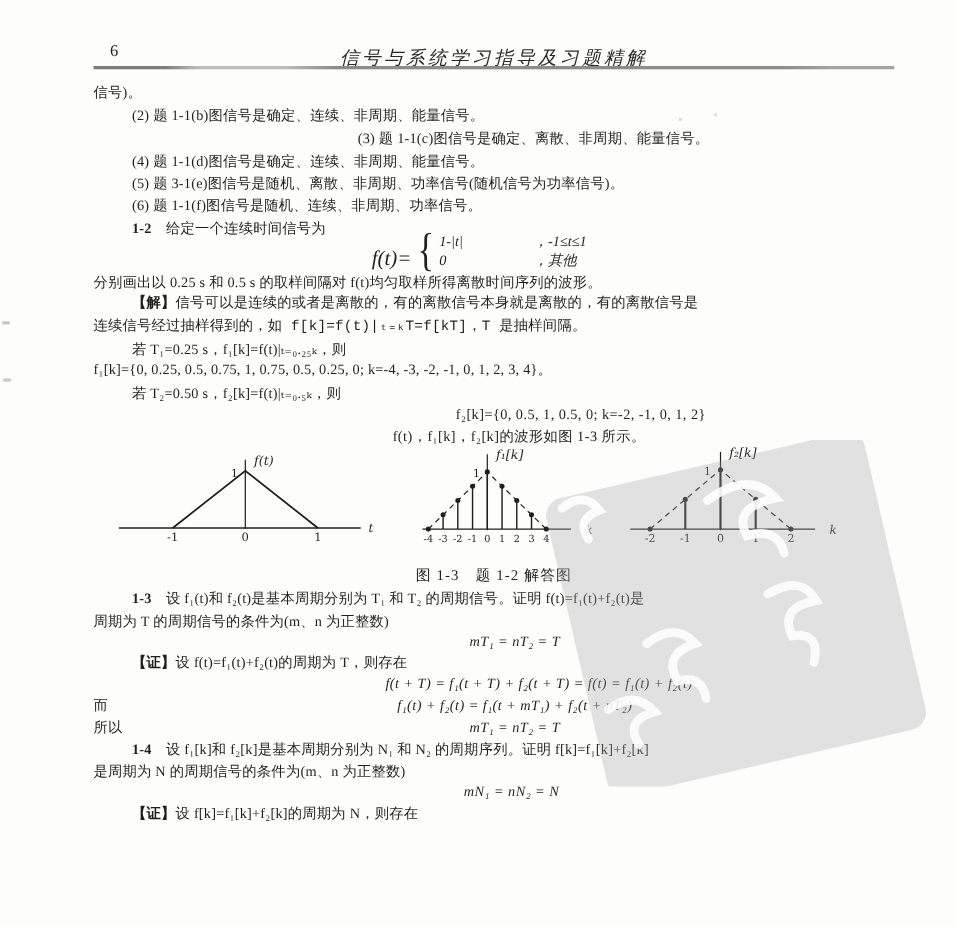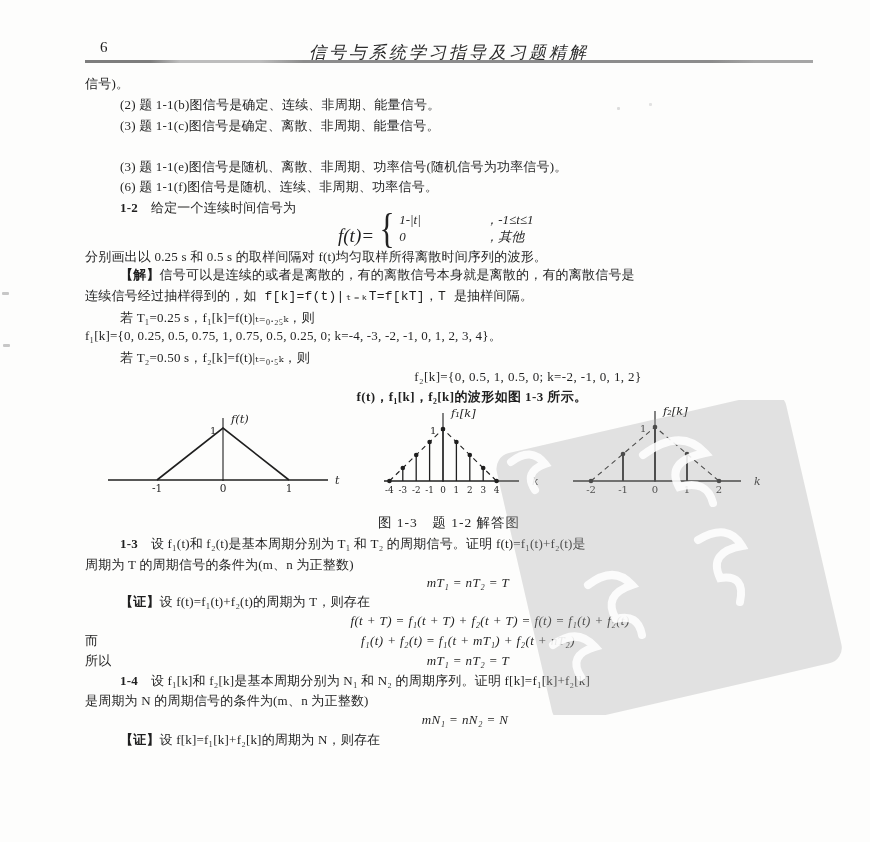--- a/index.html
+++ b/index.html
@@ -44,22 +44,23 @@
   <div class="htitle">信号与系统学习指导及习题精解</div>
   <div class="hrule"></div>
 
   <div class="mark" style="left:2px;top:292px;width:7px;height:3px;"></div>
   <div class="mark" style="left:3px;top:344px;width:7px;height:3px;"></div>
   <div class="mark" style="left:617px;top:107px;width:3px;height:3px;opacity:.6;"></div>
   <div class="mark" style="left:649px;top:103px;width:3px;height:3px;opacity:.5;"></div>
 
   <div class="ln" style="top:74px;">信号)。</div>
   <div class="ln ind" style="top:95px;">(2) 题 1-1(b)图信号是确定、连续、非周期、能量信号。</div>
-  <div class="ln ind" style="top:116px;">(3) 题 1-1(c)图信号是确定、离散、非周期、能量信号。</div>
-  <div class="ln ind" style="top:157px;">(3) 题 1-1(e)图信号是随机、离散、非周期、功率信号(随机信号为功率信号)。</div>
+  <div class="ln ind" style="top:116px;text-align:center;">(3) 题 1-1(c)图信号是确定、离散、非周期、能量信号。</div>
+  <div class="ln ind" style="top:137px;">(4) 题 1-1(d)图信号是确定、连续、非周期、能量信号。</div>
+  <div class="ln ind" style="top:157px;">(5) 题 3-1(e)图信号是随机、离散、非周期、功率信号(随机信号为功率信号)。</div>
   <div class="ln ind" style="top:177px;">(6) 题 1-1(f)图信号是随机、连续、非周期、功率信号。</div>
 
   <div class="ln ind" style="top:198px;">
     <span class="num">1-2</span><span>给定一个连续时间信号为</span>
   </div>
 
   <div class="cases">
     <span class="lhs">f(t)=</span>
     <span class="brace">{</span>
     <span class="crows">
@@ -79,21 +80,21 @@
     <span class="tag">【解】</span><span>信号可以是连续的或者是离散的，有的离散信号本身就是离散的，有的离散信号是</span>
   </div>
   <div class="ln" style="top:287px;font-family:Liberation Mono, monospace;">连续信号经过抽样得到的，如 f[k]=f(t)|ₜ₌ₖT=f[kT]，T 是抽样间隔。</div>
   <div class="ln ind" style="top:308px;">若 T₁=0.25 s，f₁[k]=f(t)|ₜ₌₀.₂₅ₖ，则</div>
   <div class="ln" style="top:326px;">f₁[k]={0, 0.25, 0.5, 0.75, 1, 0.75, 0.5, 0.25, 0; k=-4, -3, -2, -1, 0, 1, 2, 3, 4}。</div>
   <div class="ln ind" style="top:348px;">若 T₂=0.50 s，f₂[k]=f(t)|ₜ₌₀.₅ₖ，则</div>
   <div class="ln" style="top:367px;">
       <span class="eqc" style="transform:translateX(78px);font-style:normal;">f₂[k]={0, 0.5, 1, 0.5, 0; k=-2, -1, 0, 1, 2}</span>
     </div>
   <div class="ln" style="top:387px;">
-      <span class="eqc" style="transform:translateX(22px);font-style:normal;font-weight:bold;">f(t)，f₁[k]，f₂[k]的波形如图 1-3 所示。</span>
+      <span class="eqc" style="transform:translateX(22px);font-style:normal;">f(t)，f₁[k]，f₂[k]的波形如图 1-3 所示。</span>
     </div>
 
   <svg class="figsvg" style="left:98px;top:408px;" width="245" height="102">
       <line x1="10" y1="72" x2="230" y2="72" stroke="#1f1f1f" stroke-width="1.3"></line>
       <line x1="125" y1="73" x2="125" y2="10" stroke="#1f1f1f" stroke-width="1.1"></line>
       <polyline points="59,72 125,20 191,72" fill="none" stroke="#1f1f1f" stroke-width="1.6"></polyline>
       <text x="59" y="84" text-anchor="middle" font-size="10.5" fill="#1f1f1f" font-family="&quot;DejaVu Serif&quot;,serif">-1</text>
       <text x="125" y="84" text-anchor="middle" font-size="10.5" fill="#1f1f1f" font-family="&quot;DejaVu Serif&quot;,serif">0</text>
       <text x="191" y="84" text-anchor="middle" font-size="10.5" fill="#1f1f1f" font-family="&quot;DejaVu Serif&quot;,serif">1</text>
       <text x="133" y="15" font-size="11.5" font-style="italic" fill="#1f1f1f" font-family="&quot;DejaVu Serif&quot;,serif">f(t)</text>

